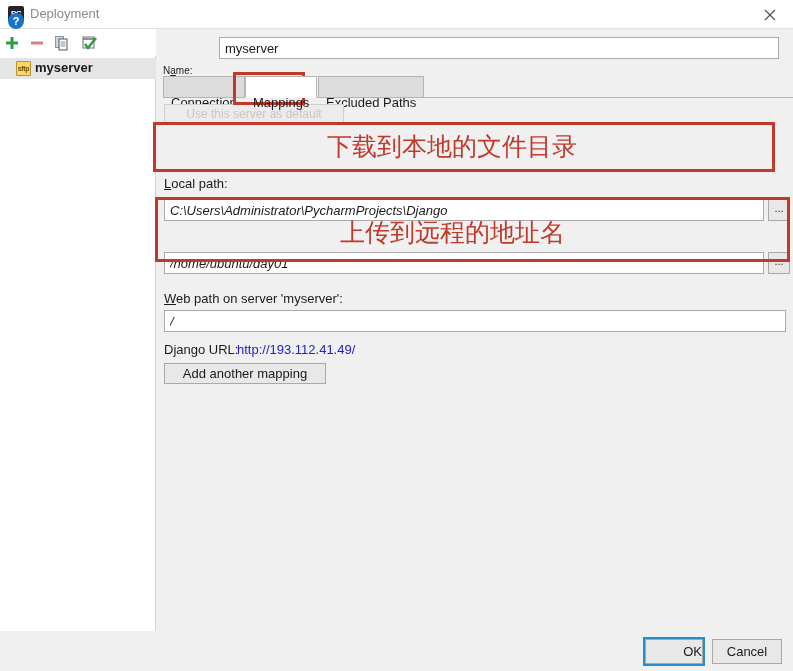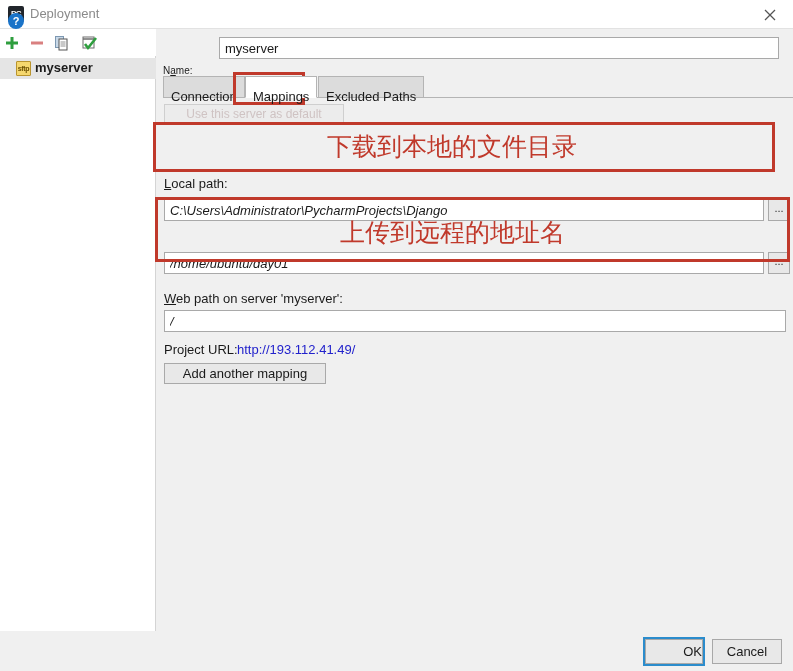--- a/index.html
+++ b/index.html
@@ -111,21 +111,21 @@
   
   .tabs {
     position: absolute; left: 6px; top: 47px; width: 630px; height: 22px;
   }
   .tab {
     position: absolute; top: 0; height: 22px;
     background: #dcdcdc;
     border: 1px solid #b4b4b4;
     border-bottom: 1px solid #b4b4b4;
     font-size: 13px; color: #1a1a1a;
-    padding: 12px 7px 0 7px;
+    padding: 18px 7px 0 7px;
     cursor: default;
   }
   .tab.active {
     background: #ffffff;
     border-bottom: 1px solid #ffffff;
     z-index: 3;
   }
   .tab-connection { left: 0; }
   .tab-mappings   { left: 82px; }
   .tab-excluded   { left: 155px; }
@@ -322,21 +322,21 @@
     <div class="field-label lbl-local"><u>L</u>ocal path:</div>
     <input class="path-input in-local" type="text" value="C:\Users\Administrator\PycharmProjects\Django" style="">
     <div class="browse-btn btn-local">...</div>
 
     <input class="path-input in-deploy" type="text" value="/home/ubuntu/day01" style="">
     <div class="browse-btn btn-deploy">...</div>
 
     <div class="field-label lbl-web"><u>W</u>eb path on server 'myserver':</div>
     <input class="path-input in-web" type="text" value="/" style="">
 
-    <div class="proj-url-label">Project URL:</div>
+    <div class="proj-url-label">Django URL:</div>
     <div class="proj-url-value">http://193.112.41.49/</div>
 
     <div class="add-mapping-btn">Add another mapping</div>
   </div>
 
   <div class="ann-box ann-box-tab"></div>
   <div class="ann-box ann-box-1"></div>
   <div class="ann-box ann-box-2"></div>
   <div class="ann-text ann-text-2">上传到远程的地址名</div>
   <div class="ann-text ann-text-1">下载到本地的文件目录</div>

